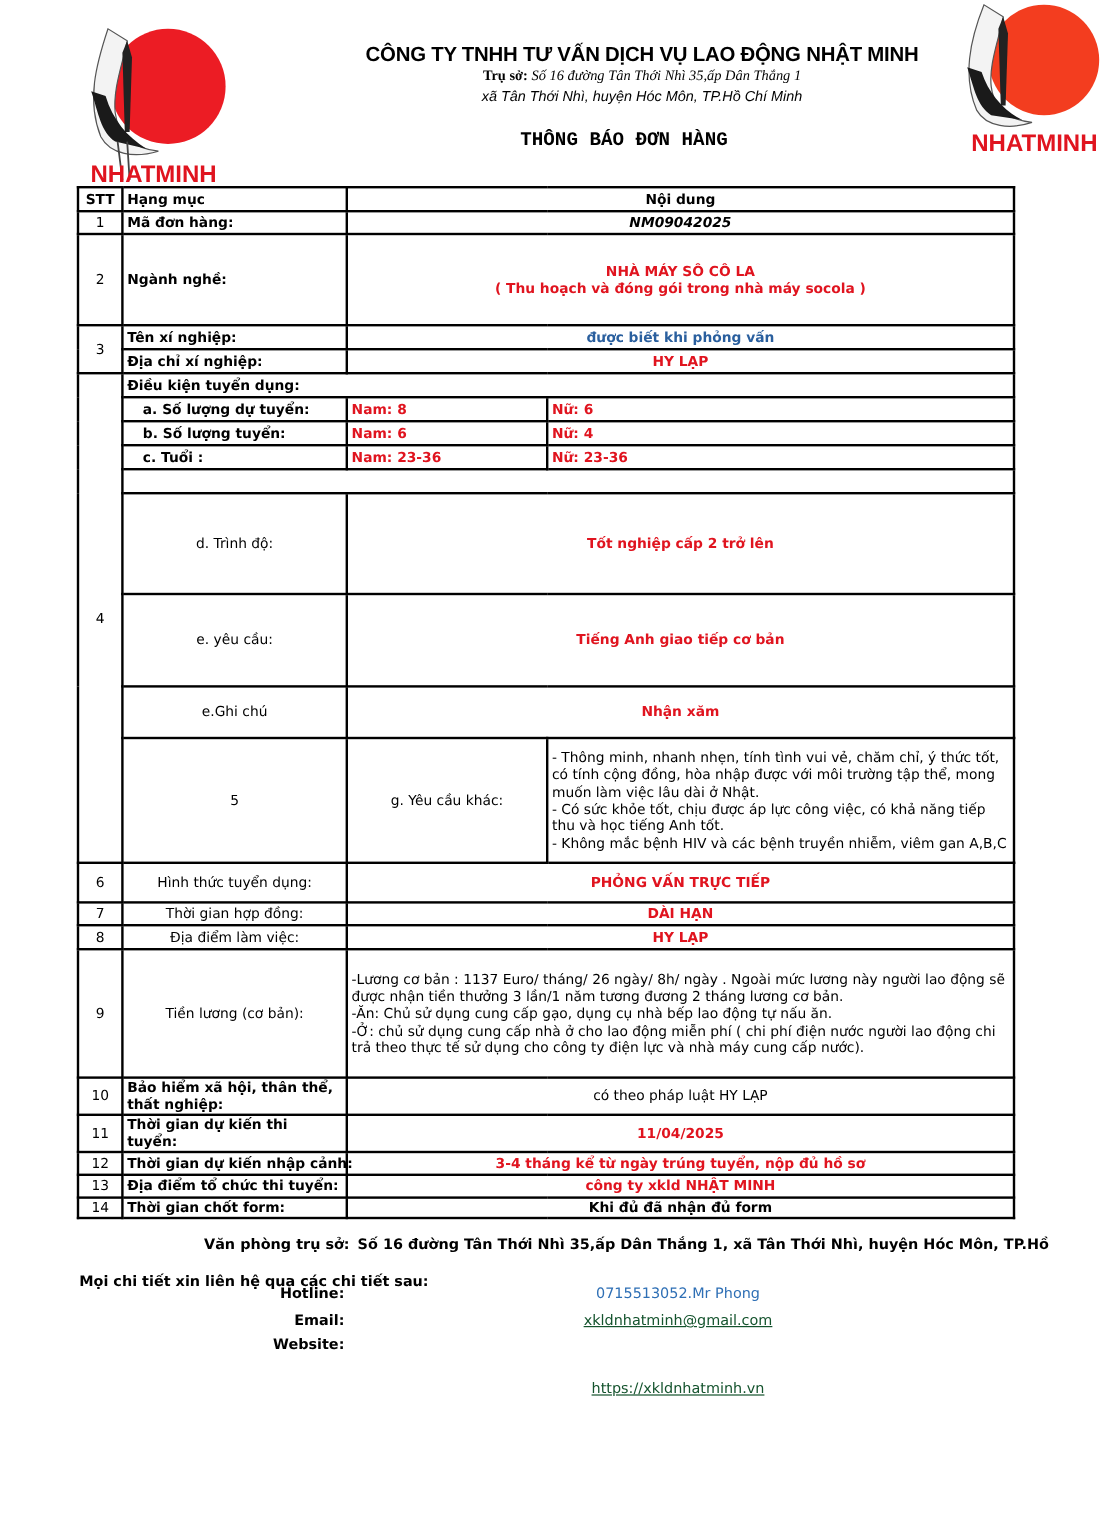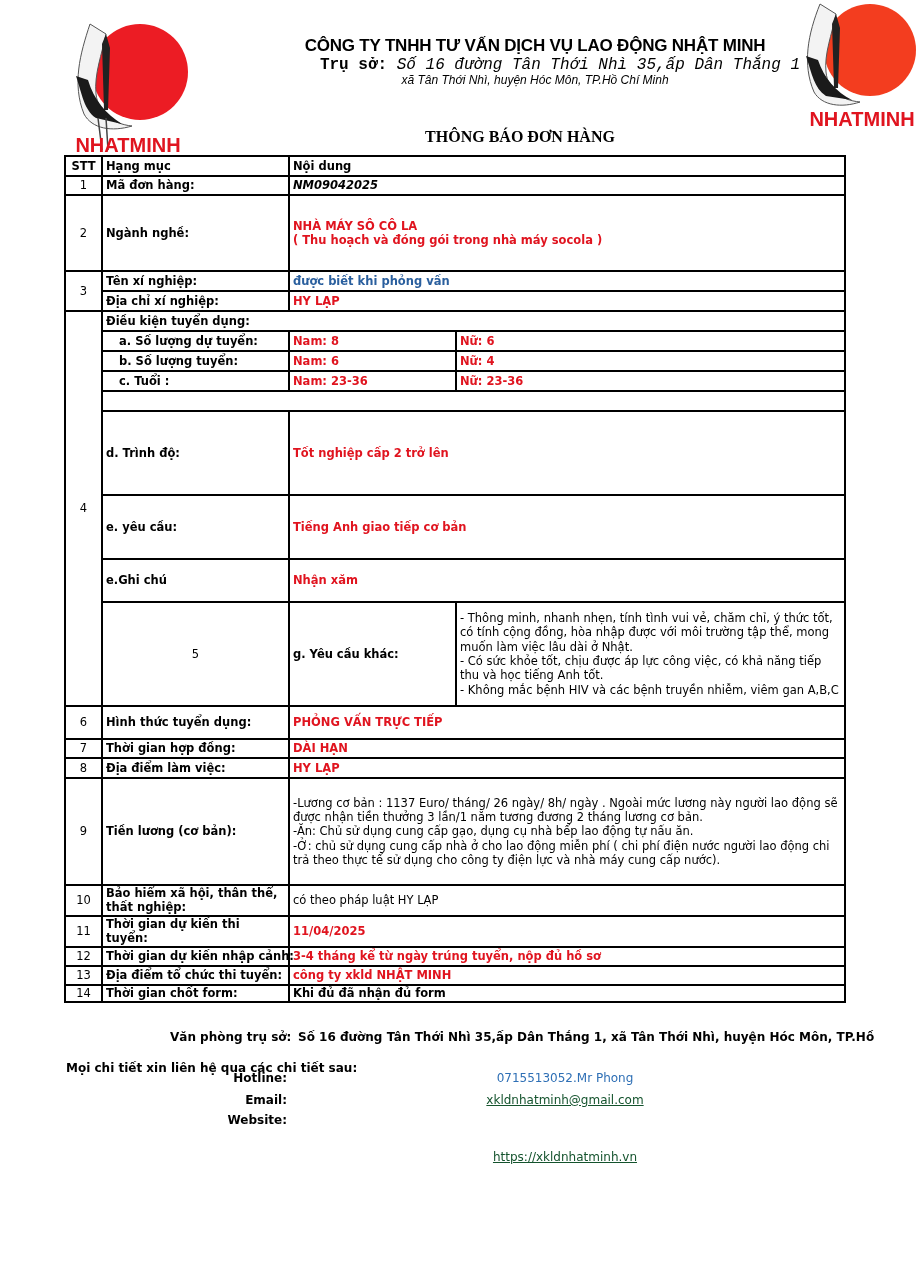--- a/index.html
+++ b/index.html
@@ -6,39 +6,39 @@
   html, body { width: 918px; height: 1269px; background: #ffffff; overflow: hidden; }
   body { position: relative; font-family: "DejaVu Sans", sans-serif; color: #000; }
 
   .logo { position: absolute; }
   .logo-left { left: 62px; top: 14px; width: 128px; height: 140px; }
   .logo-right { left: 790px; top: 0px; width: 128px; height: 130px; }
   .logo svg { width: 100%; height: 100%; display: block; }
 
   .company { position: absolute; left: 270px; width: 530px; text-align: center; }
   .company-name { top: 36px; font-family: "Liberation Sans", sans-serif; font-weight: bold; font-size: 17px; letter-spacing: -0.2px; }
-  .hq-line1 { top: 56px; font-family: Liberation Mono, monospace; font-size: 16px; text-align: right; }
+  .hq-line1 { top: 56px; font-family: Liberation Serif, serif; font-size: 12px; }
   .hq-line1 b { font-style: normal; font-weight: bold; }
   .hq-line1 i, .hq-line2 { font-style: italic; }
   .hq-line2 { top: 73px; font-family: "Liberation Sans", sans-serif; font-size: 12px; }
-  .doc-title { position: absolute; top: 128px; left: 270px; width: 500px; text-align: center; font-family: Liberation Serif, serif; font-weight: bold; font-size: 16px; }
+  .doc-title { position: absolute; top: 108px; left: 270px; width: 500px; text-align: center; font-family: Liberation Mono, monospace; font-weight: bold; font-size: 16px; }
 
   table.order { position: absolute; left: 64px; top: 155px; width: 780px; border-collapse: collapse; table-layout: fixed;
     font-family: "DejaVu Sans", sans-serif; font-size: 11.5px; }
   table.order td { border: 2px solid #000; padding: 0 3px; vertical-align: middle; line-height: 1.25; }
   col.c-stt { width: 37px; }
   col.c-label { width: 187px; }
   col.c-nam { width: 167px; }
   col.c-nu { width: 389px; }
 
   .stt { text-align: center; font-weight: normal; }
   .lbl { font-weight: bold; }
-  .lbl-c { font-weight: bold; }
+  .lbl-c { font-weight: normal; text-align: center; }
   .lbl-ind { font-weight: bold; padding-left: 16px !important; }
-  .val-c { }
+  .val-c { text-align: center; }
   .red { color: #e0141f; font-weight: bold; }
   .blue { color: #2a5f9e; font-weight: bold; }
   .ital { font-style: italic; font-weight: bold; }
   .bold { font-weight: bold; }
   .para { font-size: 11.5px; line-height: 17px; padding: 4px 3px !important; text-align: left; }
 
   .contact { position: absolute; font-family: "DejaVu Sans", sans-serif; font-size: 12px; }
   .contact-intro { left: 66px; top: 1061px; font-weight: bold; }
   .office-label { left: 170px; top: 1030px; font-weight: bold; }
   .office-value { left: 298px; top: 1030px; font-weight: bold; white-space: nowrap; }
@@ -137,21 +137,21 @@
     <td class="red">Nam: 23-36</td>
     <td class="red">Nữ: 23-36</td>
   </tr>
   <tr style="height:20px">
     <td colspan="3"></td>
   </tr>
   <tr style="height:84px">
     <td class="lbl-c">d. Trình độ:</td>
     <td colspan="2" class="val-c red">Tốt nghiệp cấp 2 trở lên</td>
   </tr>
-  <tr style="height:64px">
+  <tr style="height:77px">
     <td class="lbl-c">e. yêu cầu:</td>
     <td colspan="2" class="val-c red">Tiếng Anh giao tiếp cơ bản</td>
   </tr>
   <tr style="height:43px">
     <td class="lbl-c">e.Ghi chú</td>
     <td colspan="2" class="val-c red">Nhận xăm</td>
   </tr>
 
   <tr style="height:104px">
     <td class="stt">5</td>

